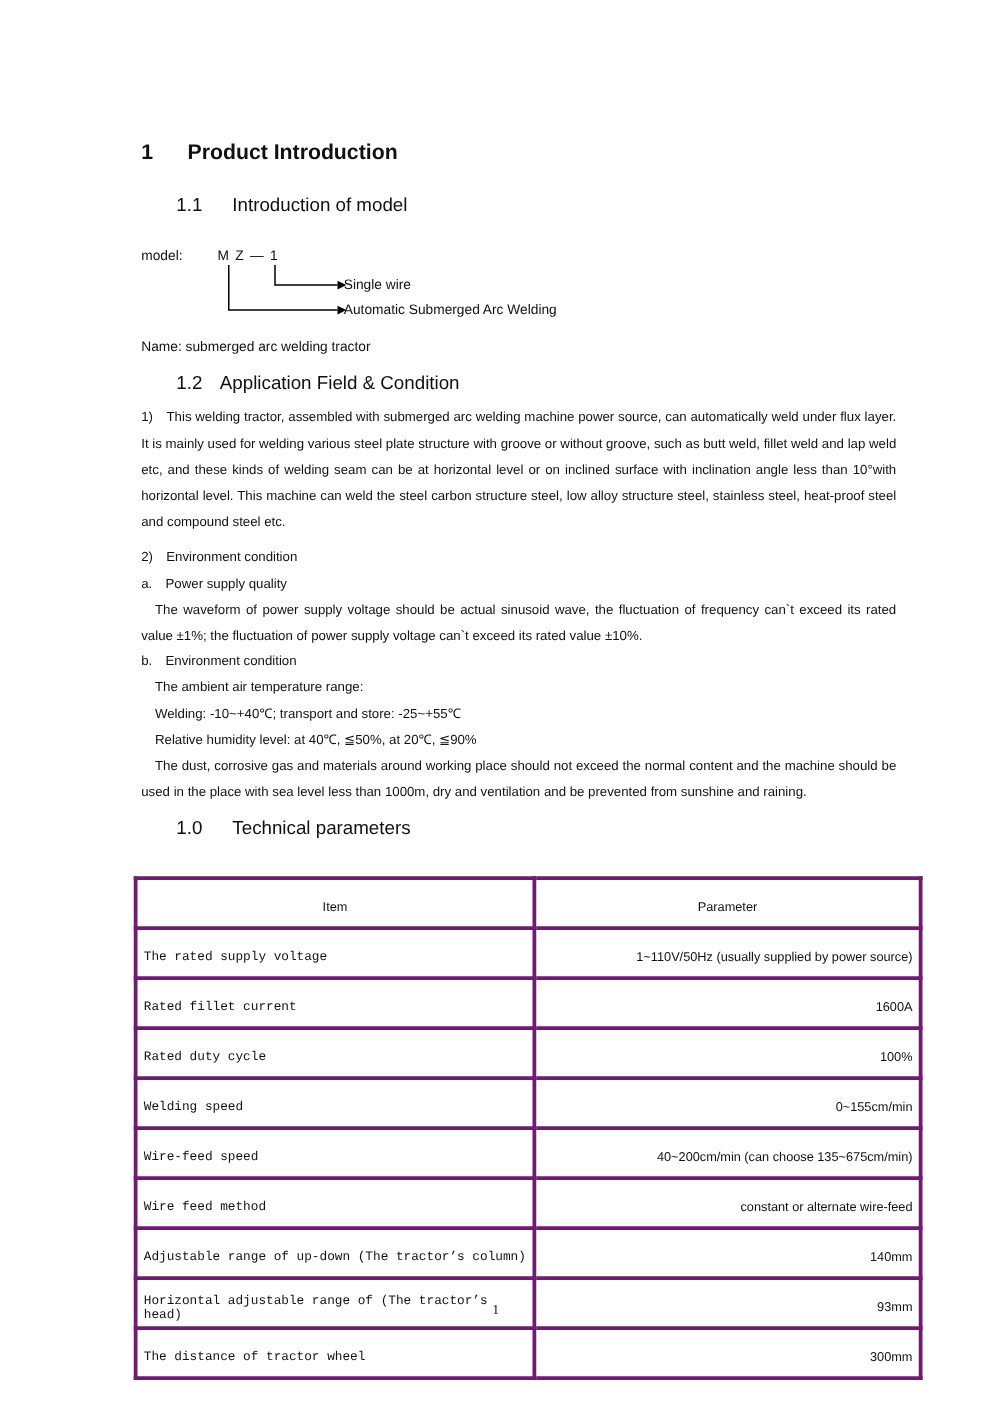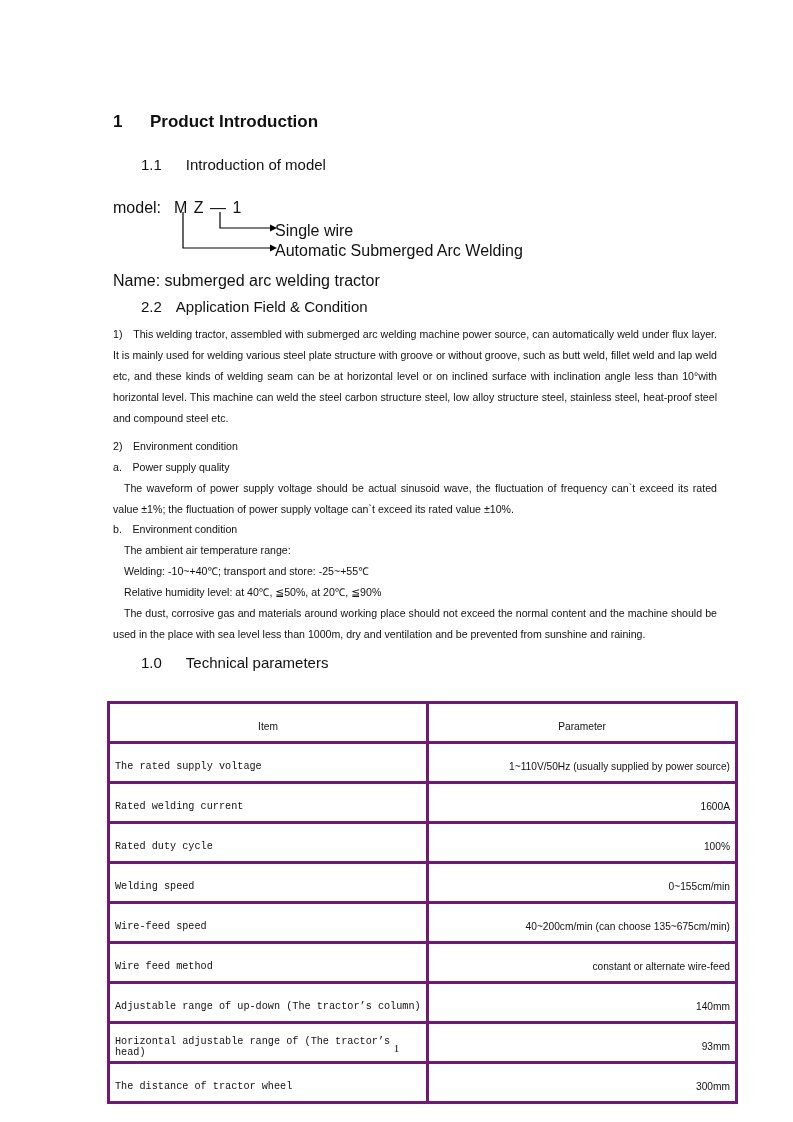--- a/index.html
+++ b/index.html
@@ -7,21 +7,21 @@
          font-family: "Liberation Sans", sans-serif; color: #111; }
   .abs { position: absolute; }
   .h1 { left: 113px; top: 112px; font-size: 17px; font-weight: bold; }
   .h1 .num { display: inline-block; width: 37px; }
   .h2 { font-size: 15px; left: 141px; }
   .h2 .num { display: inline-block; margin-right: 24px; }
   .body { font-size: 10.6px; line-height: 21px; }
   .para { left: 113px; width: 604px; text-align: justify; }
   .para.last-left { text-align-last: left; }
   .indent { text-indent: 11px; }
-  .mdl { font-size: 16px; }
+  .mdl { font-size: 11px; }
   table.params { position: absolute; left: 107px; top: 701px; width: 631px;
     border-collapse: collapse; font-size: 10.2px; }
   table.params td, table.params th { border: 3px solid #701a75; height: 29px; padding: 0 5px; vertical-align: middle; }
   table.params th { font-weight: normal; text-align: center; height: 29px; padding-top: 8px; }
   table.params td.c1 { width: 306px; padding-top: 8px; font-family: Liberation Mono, monospace; }
   table.params td.c2 { padding-top: 8px; text-align: right; }
   .pagenum { left: 0; width: 793px; text-align: center; top: 1042px; font-size: 11px; font-family: "Liberation Serif", serif; }
 </style>
 </head>
 <body>
@@ -44,21 +44,21 @@
   <g>
     <polyline points="13,2 13,38 100,38" fill="none" stroke="#000" stroke-width="1.2"></polyline>
     <polygon points="100,34.5 107,38 100,41.5" fill="#000"></polygon>
   </g>
 </svg>
 <div class="abs mdl" style="left:275px; top:222px;">Single wire</div>
 <div class="abs mdl" style="left:275px; top:242px;">Automatic Submerged Arc Welding</div>
 <div class="abs mdl" style="left:113px; top:272px;">Name: submerged arc welding tractor</div>
 
 <div class="abs h2" style="top:298px;">
-  <span class="num" style="margin-right:14px;">2.2</span><span>Application Field &amp; Condition</span>
+  <span class="num" style="margin-right:14px;">1.2</span><span>Application Field &amp; Condition</span>
 </div>
 
 <div class="abs body para last-left" style="top:324px;">1)　This welding tractor, assembled with submerged arc welding machine power source, can automatically weld under flux layer. It is mainly used for welding various steel plate structure with groove or without groove, such as butt weld, fillet weld and lap weld etc, and these kinds of welding seam can be at horizontal level or on inclined surface with inclination angle less than 10°with horizontal level. This machine can weld the steel carbon structure steel, low alloy structure steel, stainless steel, heat-proof steel and compound steel etc.</div>
 
 <div class="abs body" style="left:113px; top:436px;">2)　Environment condition</div>
 <div class="abs body" style="left:113px; top:457px;">a.　Power supply quality</div>
 <div class="abs body para last-left indent" style="top:478px;">The waveform of power supply voltage should be actual sinusoid wave, the fluctuation of frequency can`t exceed its rated value ±1%;  the fluctuation of power supply voltage can`t exceed its rated value ±10%.</div>
 <div class="abs body" style="left:113px; top:519px;">b.　Environment condition</div>
 <div class="abs body" style="left:124px; top:540px;">The ambient air temperature range:</div>
 <div class="abs body" style="left:124px; top:561px;">Welding: -10~+40℃;  transport and store: -25~+55℃</div>
@@ -75,21 +75,21 @@
       <th>Item</th>
       <th>Parameter</th>
     </tr>
   </thead>
   <tbody>
     <tr>
         <td class="c1">The rated supply voltage</td>
         <td class="c2">1~110V/50Hz (usually supplied by power source)</td>
       </tr>
     <tr>
-        <td class="c1">Rated welding current</td>
+        <td class="c1">Rated fillet current</td>
         <td class="c2">1600A</td>
       </tr>
     <tr>
         <td class="c1">Rated duty cycle</td>
         <td class="c2">100%</td>
       </tr>
     <tr>
         <td class="c1">Welding speed</td>
         <td class="c2">0~155cm/min</td>
       </tr>

